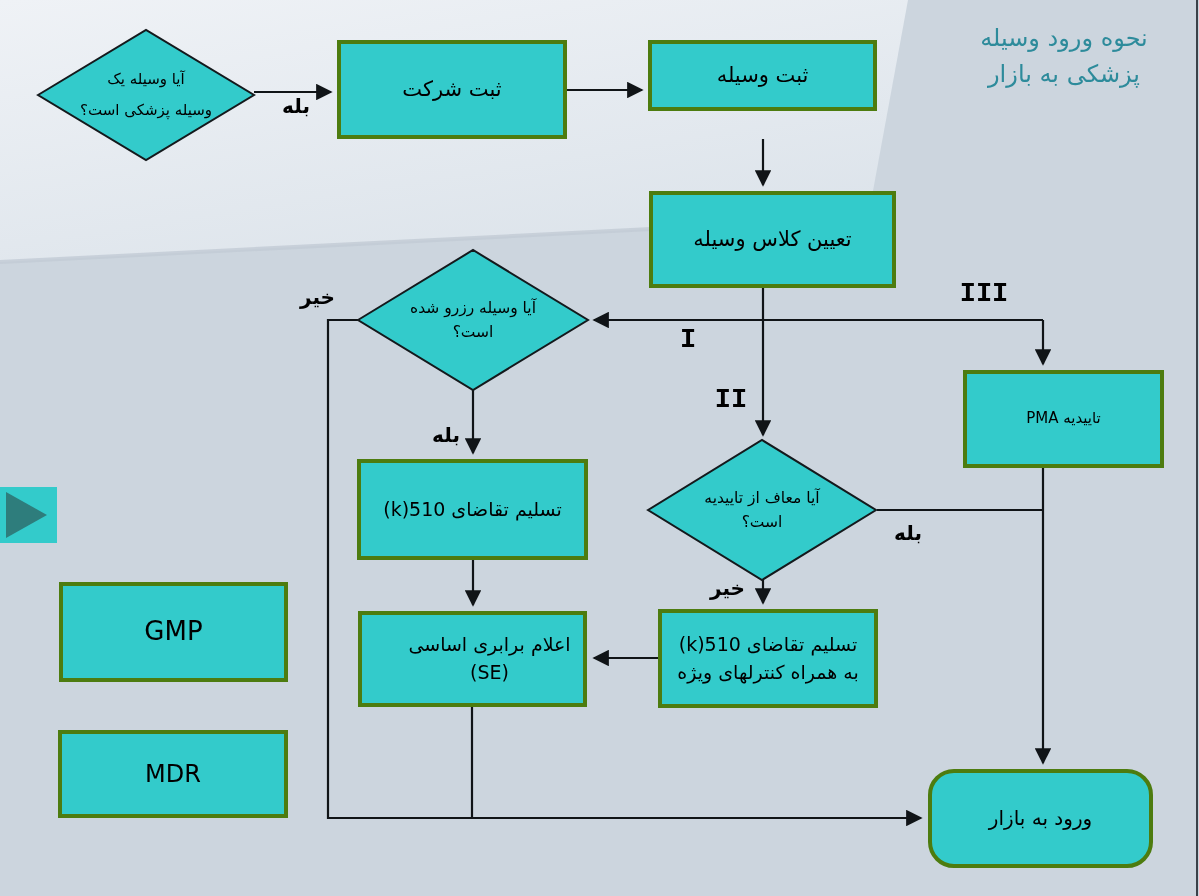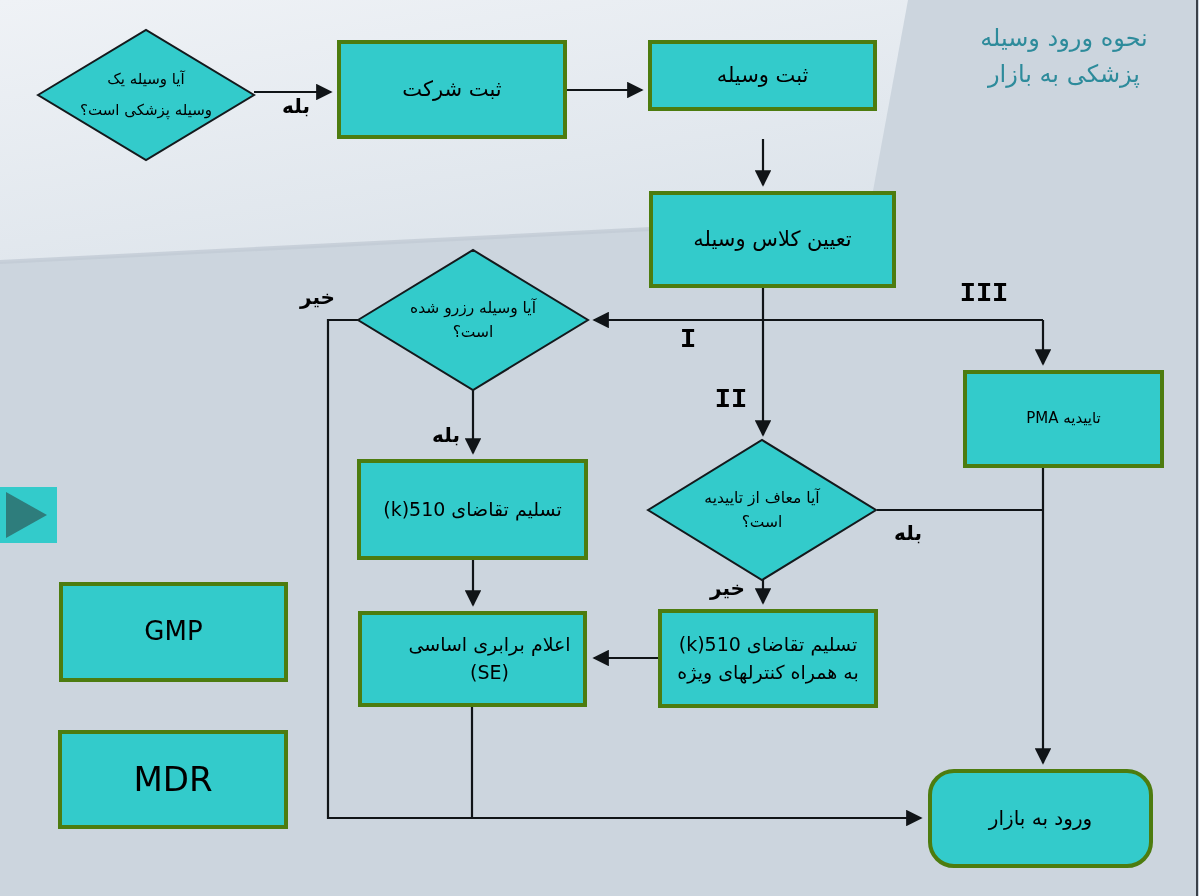--- a/index.html
+++ b/index.html
@@ -135,21 +135,21 @@
   </div>
 
   <div class="node rtl" style="left:928px;top:769px;width:225px;height:99px;font-size:20px;border-radius:26px;">
     <span>ورود به بازار</span>
   </div>
 
   <div class="node" style="left:59px;top:582px;width:229px;height:100px;font-size:26px;">
     <span>GMP</span>
   </div>
 
-  <div class="node" style="left:58px;top:730px;width:230px;height:99px;font-size:34px;">
+  <div class="node" style="left:58px;top:730px;width:230px;height:88px;font-size:24px;">
     <span>MDR</span>
   </div>
 
   <div class="diamond-label rtl" style="left:51px;top:62px;width:190px;height:66px;font-size:15px;gap:8px;">
     <span>آیا وسیله یک</span>
     <span>وسیله پزشکی است؟</span>
   </div>
 
   <div class="diamond-label rtl" style="left:363px;top:287px;width:220px;height:66px;font-size:15.5px;">
     <span>آیا وسیله رزرو شده</span>

